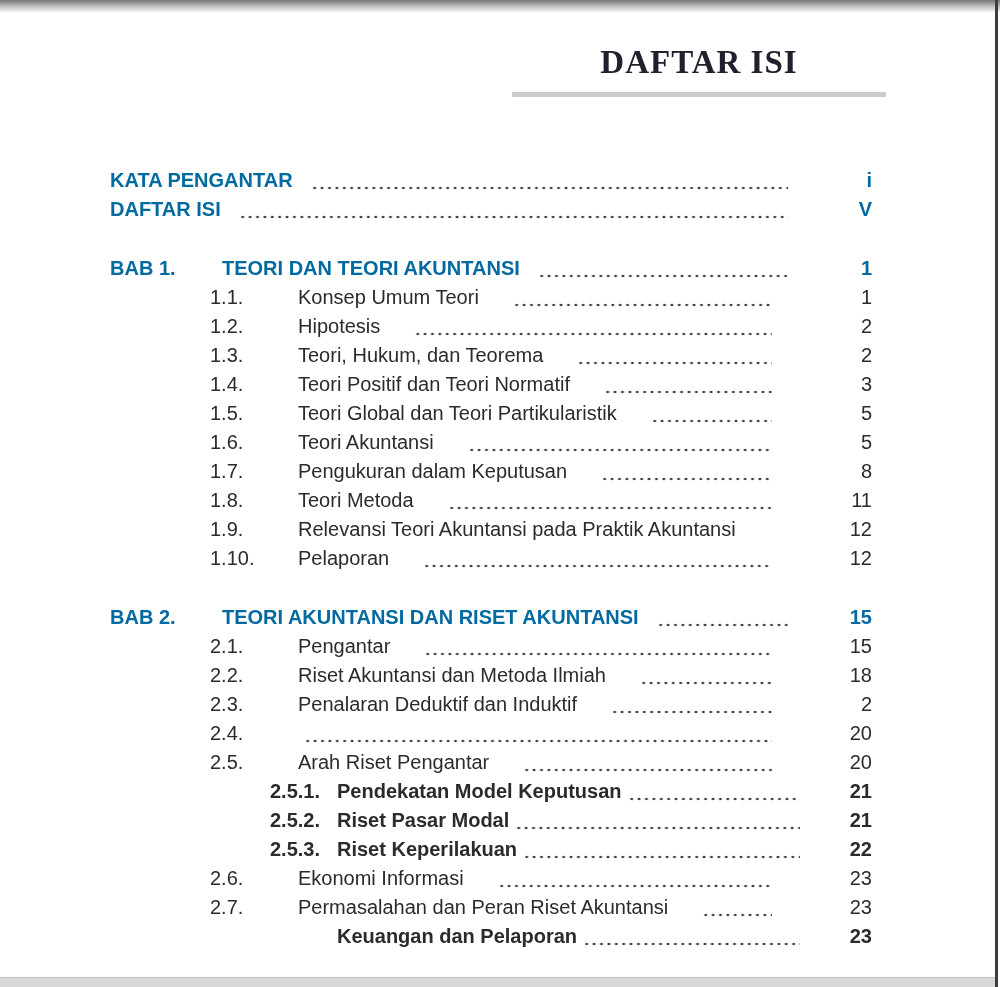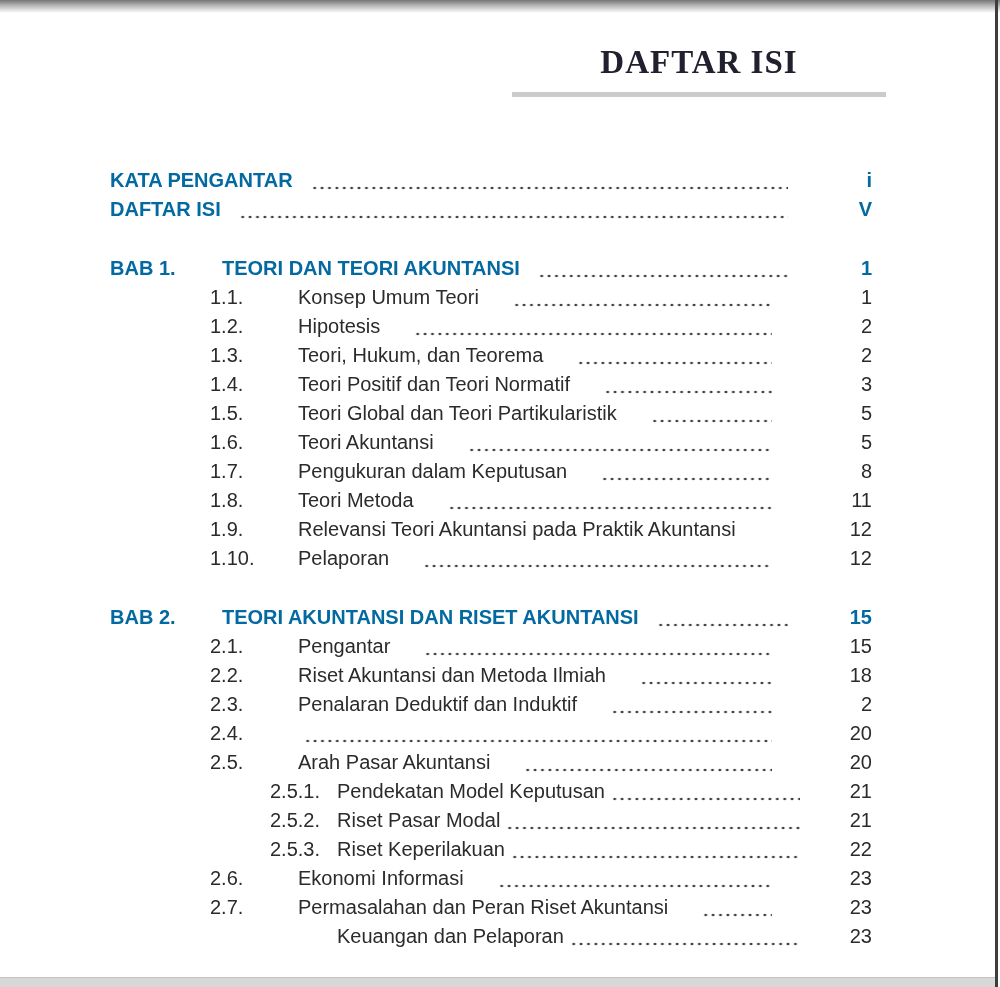--- a/index.html
+++ b/index.html
@@ -21,21 +21,21 @@
   .title-rule{position:absolute;left:512px;top:92px;width:374px;height:5px;background:#cbcbcb;}
   
   .toc{position:absolute;left:110px;top:166px;width:762px;font-size:20px;}
   .row{display:flex;align-items:baseline;height:29px;line-height:29px;white-space:nowrap;}
   .row.bold{font-weight:700;color:#0369a1;gap:12px;}
   .num{flex:0 0 auto;}
   .bab{margin-top:30px;}
   .bab .num{width:100px;}
   .lvl1{padding-left:100px;gap:28px;}
   .lvl1 .num{width:60px;}
-  .lvl2{padding-left:160px;}
+  .lvl2{padding-left:160px;font-weight:bold;}
   .lvl2 .num{width:67px;}
   .txt{flex:0 0 auto;}
   .leader{flex:1 1 auto;align-self:flex-end;height:4px;margin:0 0 5px 6px;
     background-image:radial-gradient(circle,#3f3f3f 1.3px,rgba(0,0,0,0) 1.6px);
     background-size:7.4px 4px;background-repeat:repeat-x;background-position:left bottom;}
   .pg{flex:0 0 72px;text-align:right;}
 </style>
 </head>
 <body>
 
@@ -148,21 +148,21 @@
         <span class="leader"></span>
         <span class="pg">2</span>
       </div>
       <div class="row lvl1">
         <span class="num">2.4.</span>
         <span class="leader"></span>
         <span class="pg">20</span>
       </div>
       <div class="row lvl1">
         <span class="num">2.5.</span>
-        <span class="txt">Arah Pasar Akuntansi</span>
+        <span class="txt">Arah Riset Pengantar</span>
         <span class="leader"></span>
         <span class="pg">20</span>
       </div>
       <div class="row lvl2">
         <span class="num">2.5.1.</span>
         <span class="txt">Pendekatan Model Keputusan</span>
         <span class="leader"></span>
         <span class="pg">21</span>
       </div>
       <div class="row lvl2">

